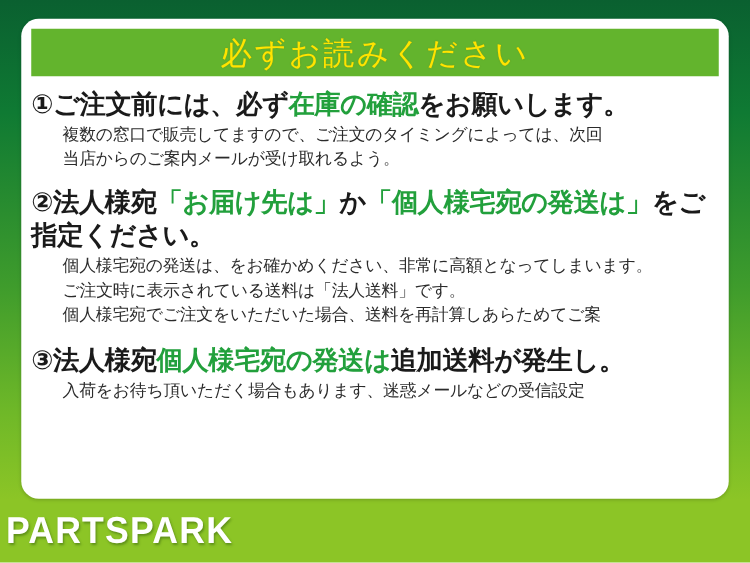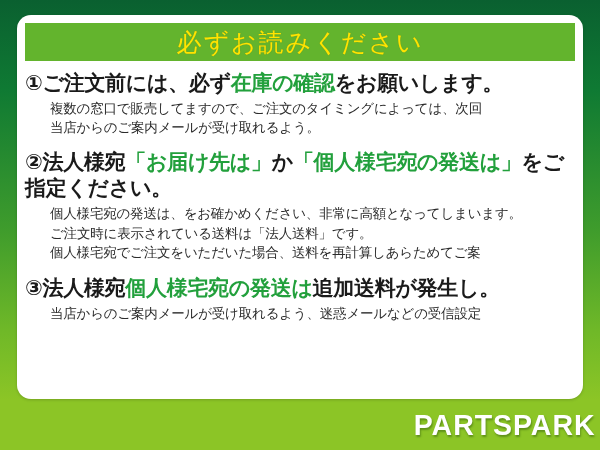--- a/index.html
+++ b/index.html
@@ -110,21 +110,21 @@
 
   
   .footer {
     position: absolute;
     left: 0;
     top: 400px;
     width: 600px;
     height: 50px;
     display: flex;
     align-items: center;
-    justify-content: flex-end;
+    justify-content: flex-start;
   }
   .logo {
     color: #ffffff;
     font-size: 30px;
     font-weight: bold;
     letter-spacing: 1px;
     font-family: "Liberation Sans", "DejaVu Sans", sans-serif;
     transform: scaleX(0.95);
     text-shadow: 1px 2px 2px rgba(40,80,10,0.45);
   }
@@ -161,21 +161,21 @@
           <span class="line">ご注文時に表示されている送料は「法人送料」です。</span>
           <span class="line">個人様宅宛でご注文をいただいた場合、送料を再計算しあらためてご案</span>
         </div>
       </div>
 
       <div class="section section-3">
         <div class="headline">
           <span class="num">③</span><span>法人様宛</span><span class="hl">個人様宅宛の発送は</span><span>追加送料が発生し。</span>
         </div>
         <div class="detail">
-          <span class="line">当店からのご案内メールが受け取れるよう、迷惑メールなどの受信設定</span>
+          <span class="line">入荷をお待ち頂いただく場合もあります、迷惑メールなどの受信設定</span>
         </div>
       </div>
 
     </div>
   </div>
 
   <div class="footer">
     <span class="logo">PARTSPARK</span>
   </div>
 

